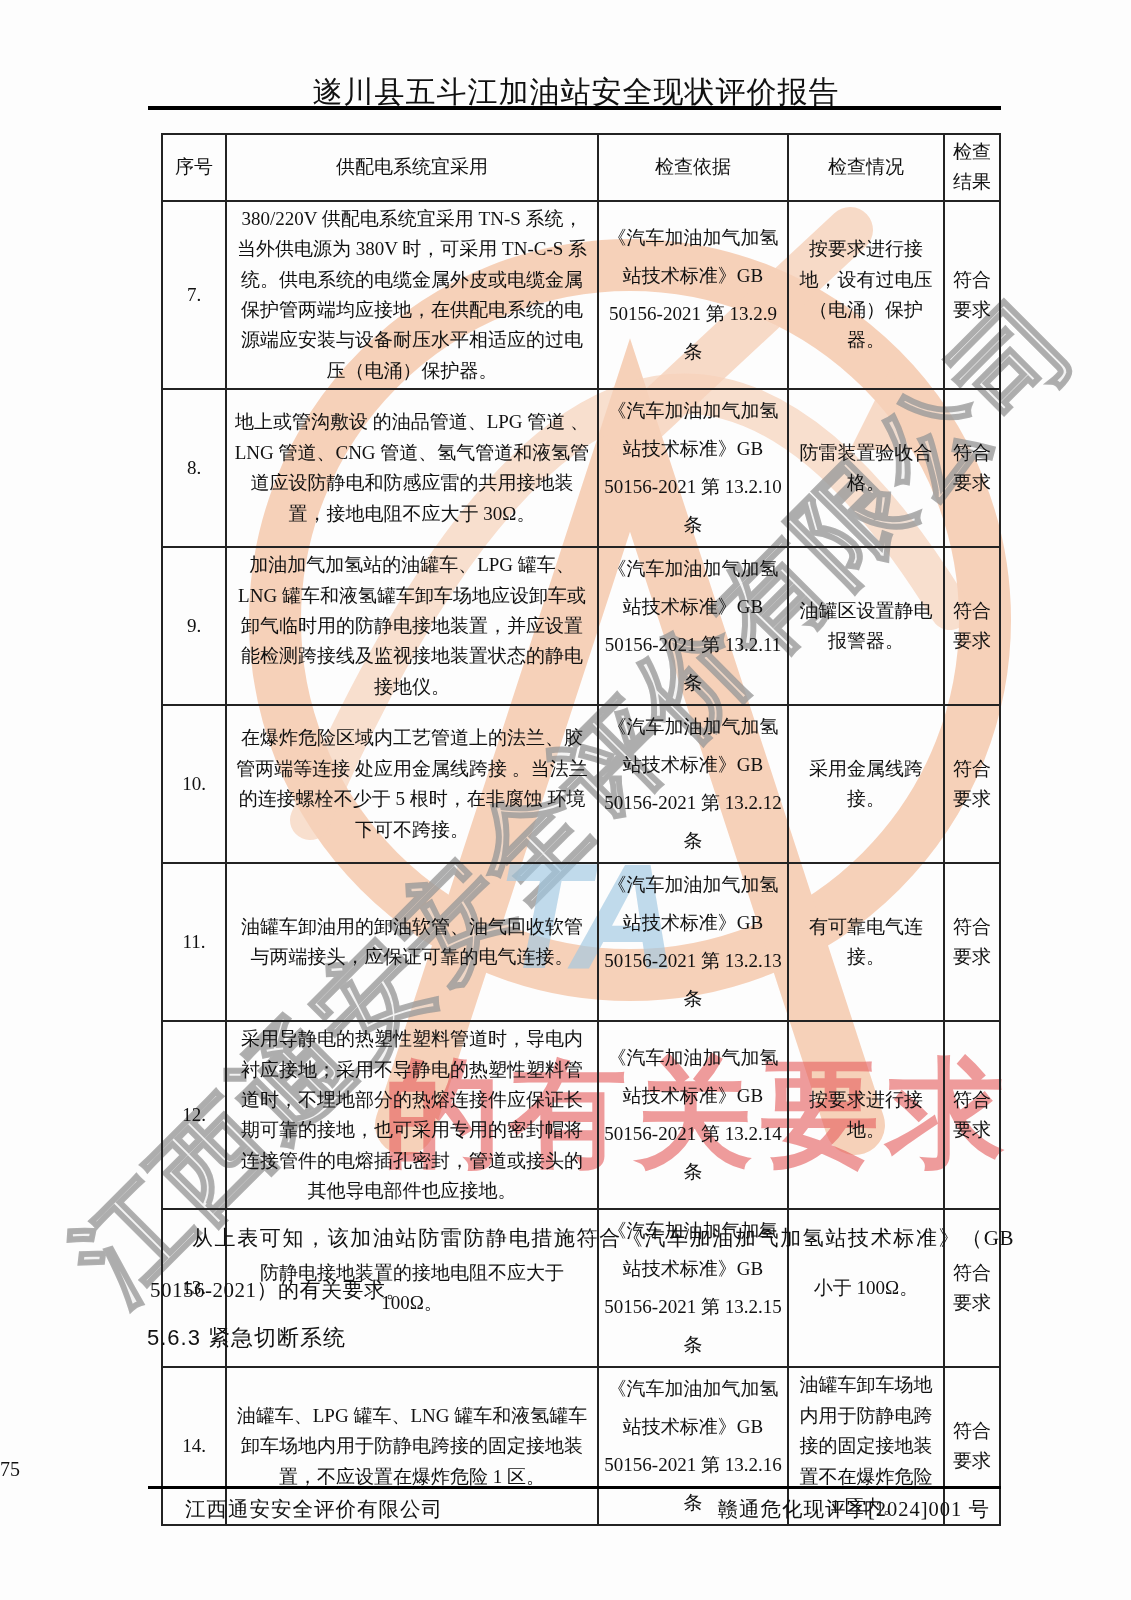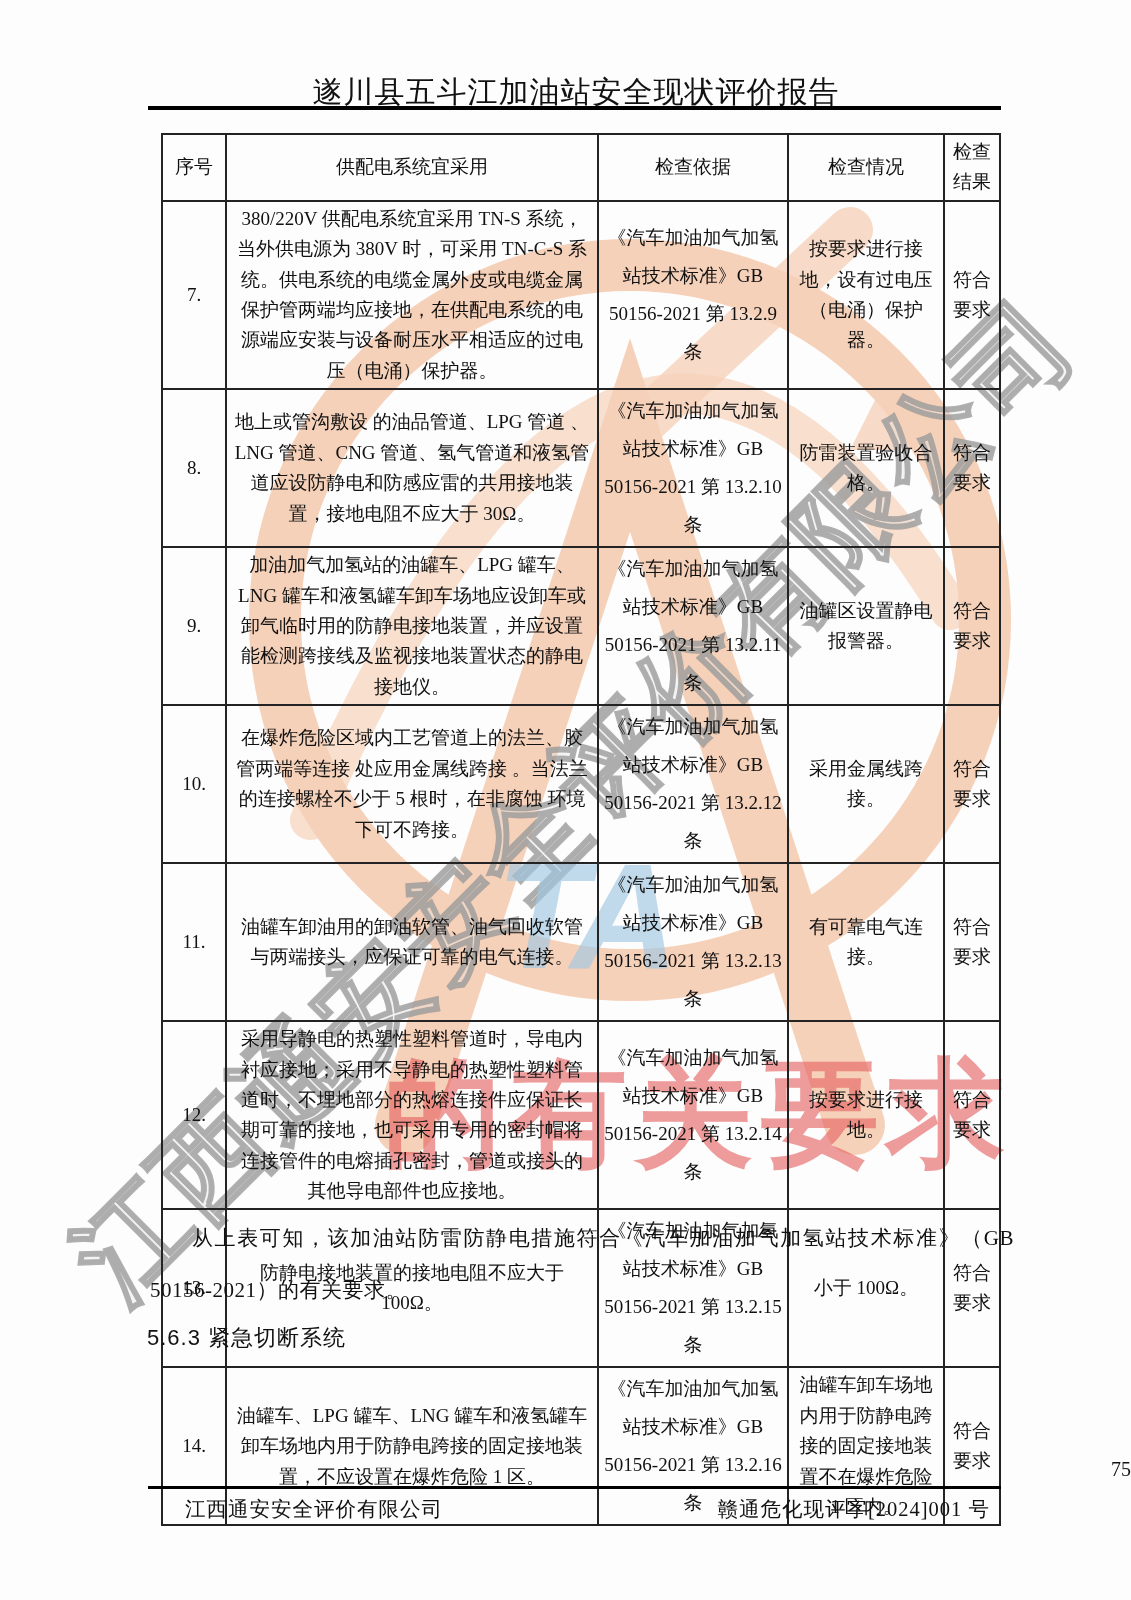--- a/index.html
+++ b/index.html
@@ -65,21 +65,21 @@
   .p1{top:1212px;}
   .p2{top:1368px;}
   .sec-head{
     position:absolute;left:147px;top:1323px;
     font-size:22px;font-weight:normal;
     font-family:"Liberation Sans","DejaVu Sans",sans-serif;
     letter-spacing:1px;
   }
   .pageno{
     position:absolute;top:1458px;left:0;width:1131px;
-    text-align:right;font-size:20px;
+    text-align:left;font-size:20px;
   }
   .foot-rule{
     position:absolute;top:1486px;left:148px;width:853px;height:3px;background:#000;
   }
   .footer{
     position:absolute;top:1495px;left:185px;width:805px;
     display:flex;justify-content:space-between;
     font-size:20.5px;letter-spacing:1px;
   }
 </style>

